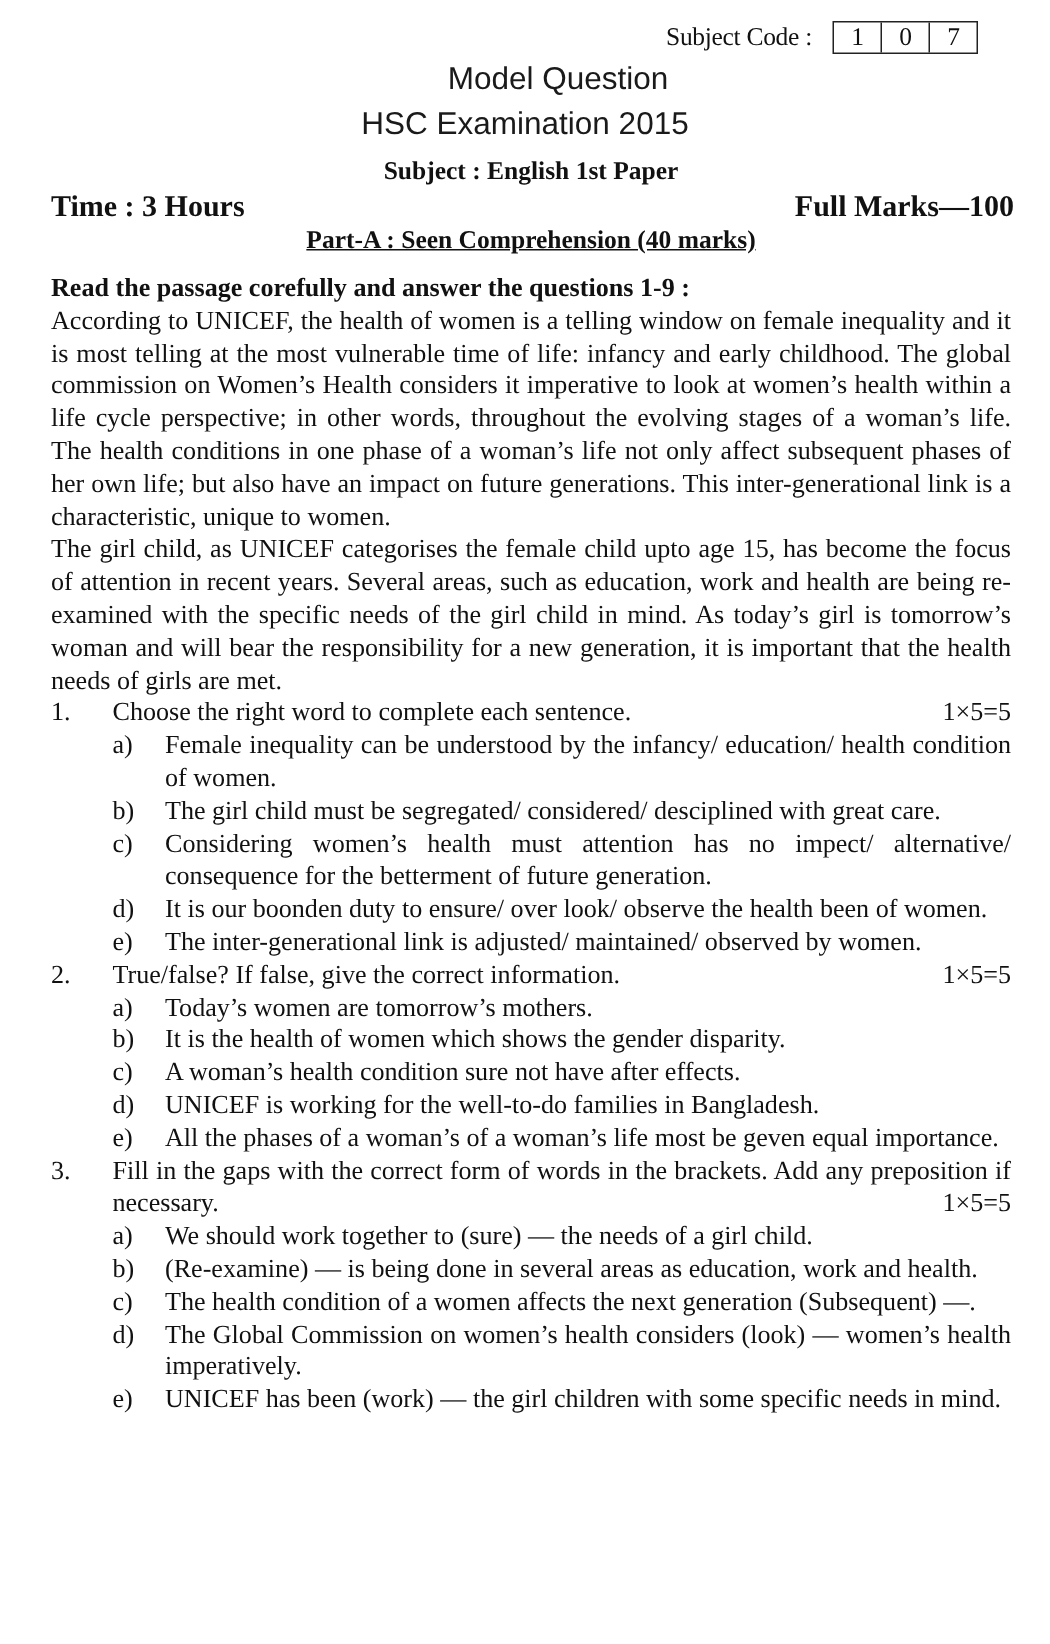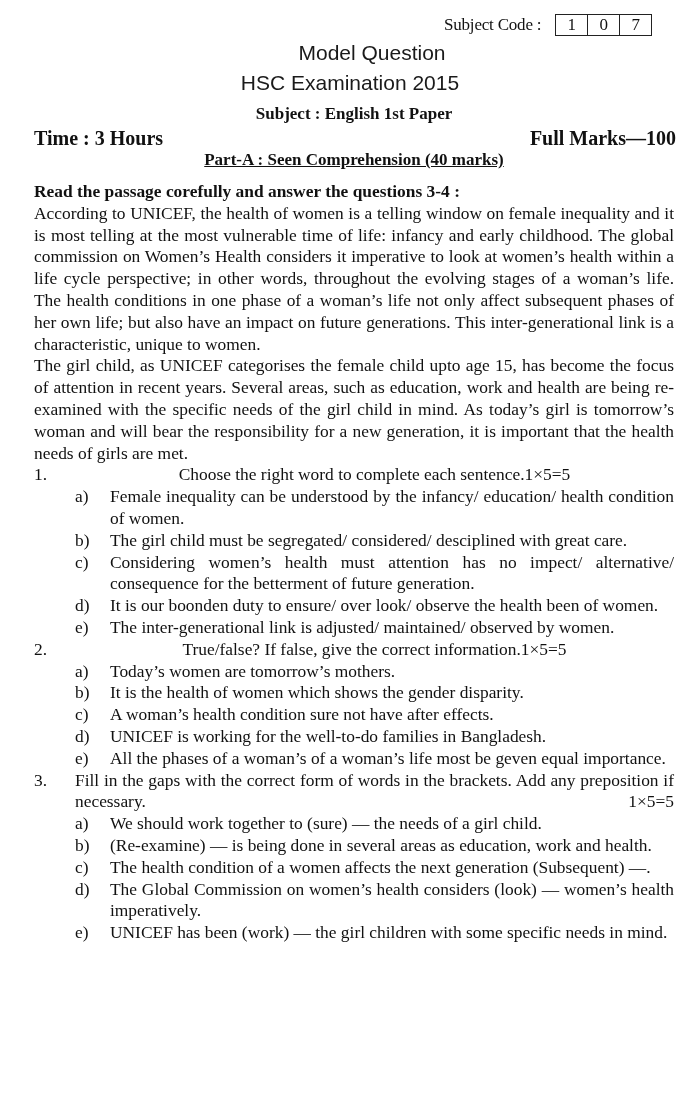--- a/index.html
+++ b/index.html
@@ -20,21 +20,21 @@
   .row-line { position: absolute; top: 127px; left: 34px; width: 642px; display: flex; justify-content: space-between; font-weight: bold; font-size: 20px; }
   .part-title { position: absolute; top: 150px; left: 0; width: 708px; text-align: center; font-weight: bold; font-size: 17px; text-decoration: underline; }
 
   .content { position: absolute; top: 181px; left: 34px; width: 640px; font-size: 17.4px; line-height: 21.8px; }
   .instruction { font-weight: bold; }
   .para { text-align: justify; text-align-last: left; margin: 0; }
 
   .q { display: flex; margin: 0; }
   .q-num { width: 41px; flex: none; }
   .q-body { flex: 1; }
-  .q-head { display: flex; justify-content: center; }
+  .q-head { display: flex; justify-content: space-between; }
   .q-head.wrap { display: block; text-align: justify; }
   .q-marks { flex: none; }
   .marks-inline { float: right; }
   .sub { display: flex; margin-left: 0; }
   .sub-label { width: 35px; flex: none; }
   .sub-text { flex: 1; text-align: justify; text-align-last: left; }
 </style>
 </head>
 <body>
 
@@ -54,21 +54,21 @@
   <div class="subject">Subject : English 1st Paper</div>
 
   <div class="row-line">
     <span>Time : 3 Hours</span>
     <span>Full Marks—100</span>
   </div>
 
   <div class="part-title">Part-A : Seen Comprehension (40 marks)</div>
 
   <div class="content">
-    <div class="instruction">Read the passage corefully and answer the questions 3-4 :</div>
+    <div class="instruction">Read the passage corefully and answer the questions 1-9 :</div>
     <p class="para">According to UNICEF, the health of women is a telling window on female inequality and it is most telling at the most vulnerable time of life: infancy and early childhood. The global commission on Women’s Health considers it imperative to look at women’s health within a life cycle perspective; in other words, throughout the evolving stages of a woman’s life. The health conditions in one phase of a woman’s life not only affect subsequent phases of her own life; but also have an impact on future generations. This inter-generational link is a characteristic, unique to women.</p>
     <p class="para">The girl child, as UNICEF categorises the female child upto age 15, has become the focus of attention in recent years. Several areas, such as education, work and health are being re-examined with the specific needs of the girl child in mind. As today’s girl is tomorrow’s woman and will bear the responsibility for a new generation, it is important that the health needs of girls are met.</p>
 
     <div class="q">
       <span class="q-num">1.</span>
       <div class="q-body">
         <div class="q-head">
           <span>Choose the right word to complete each sentence.</span>
           <span class="q-marks">1×5=5</span>
         </div>

